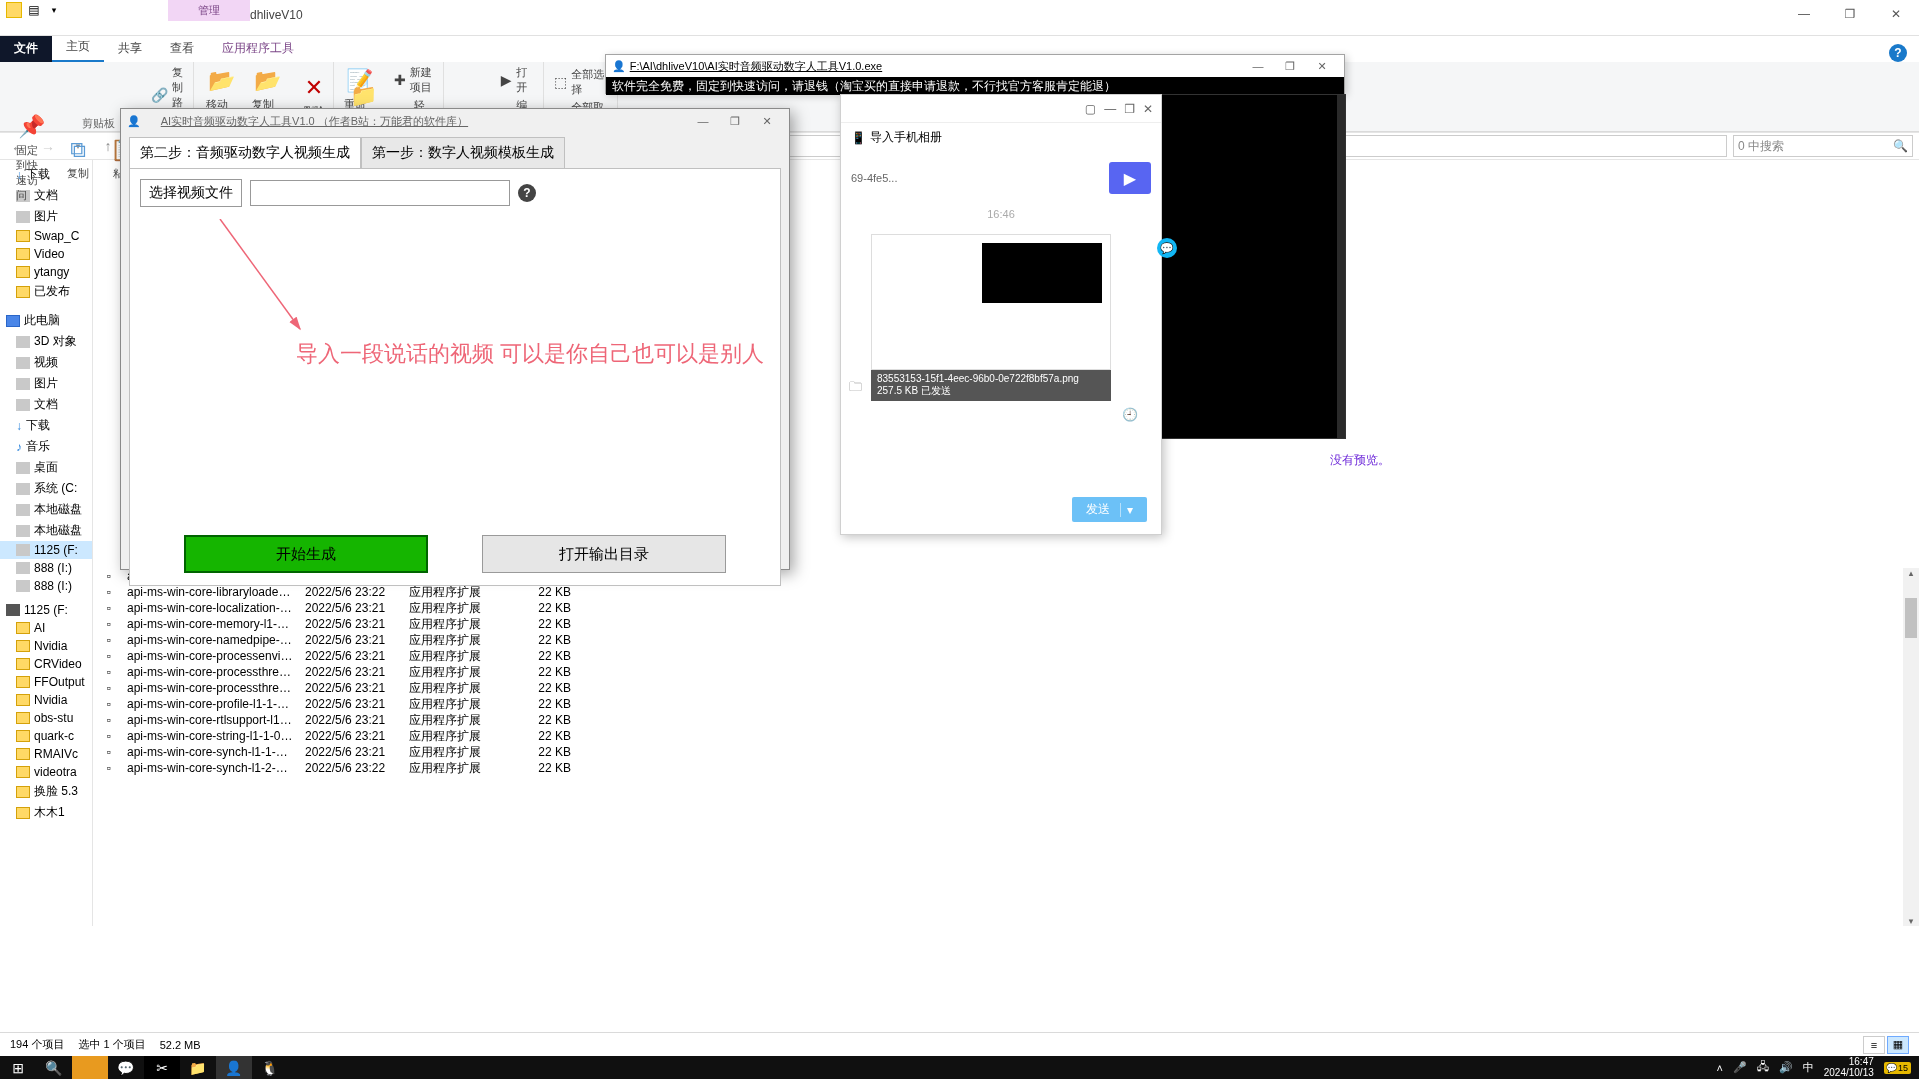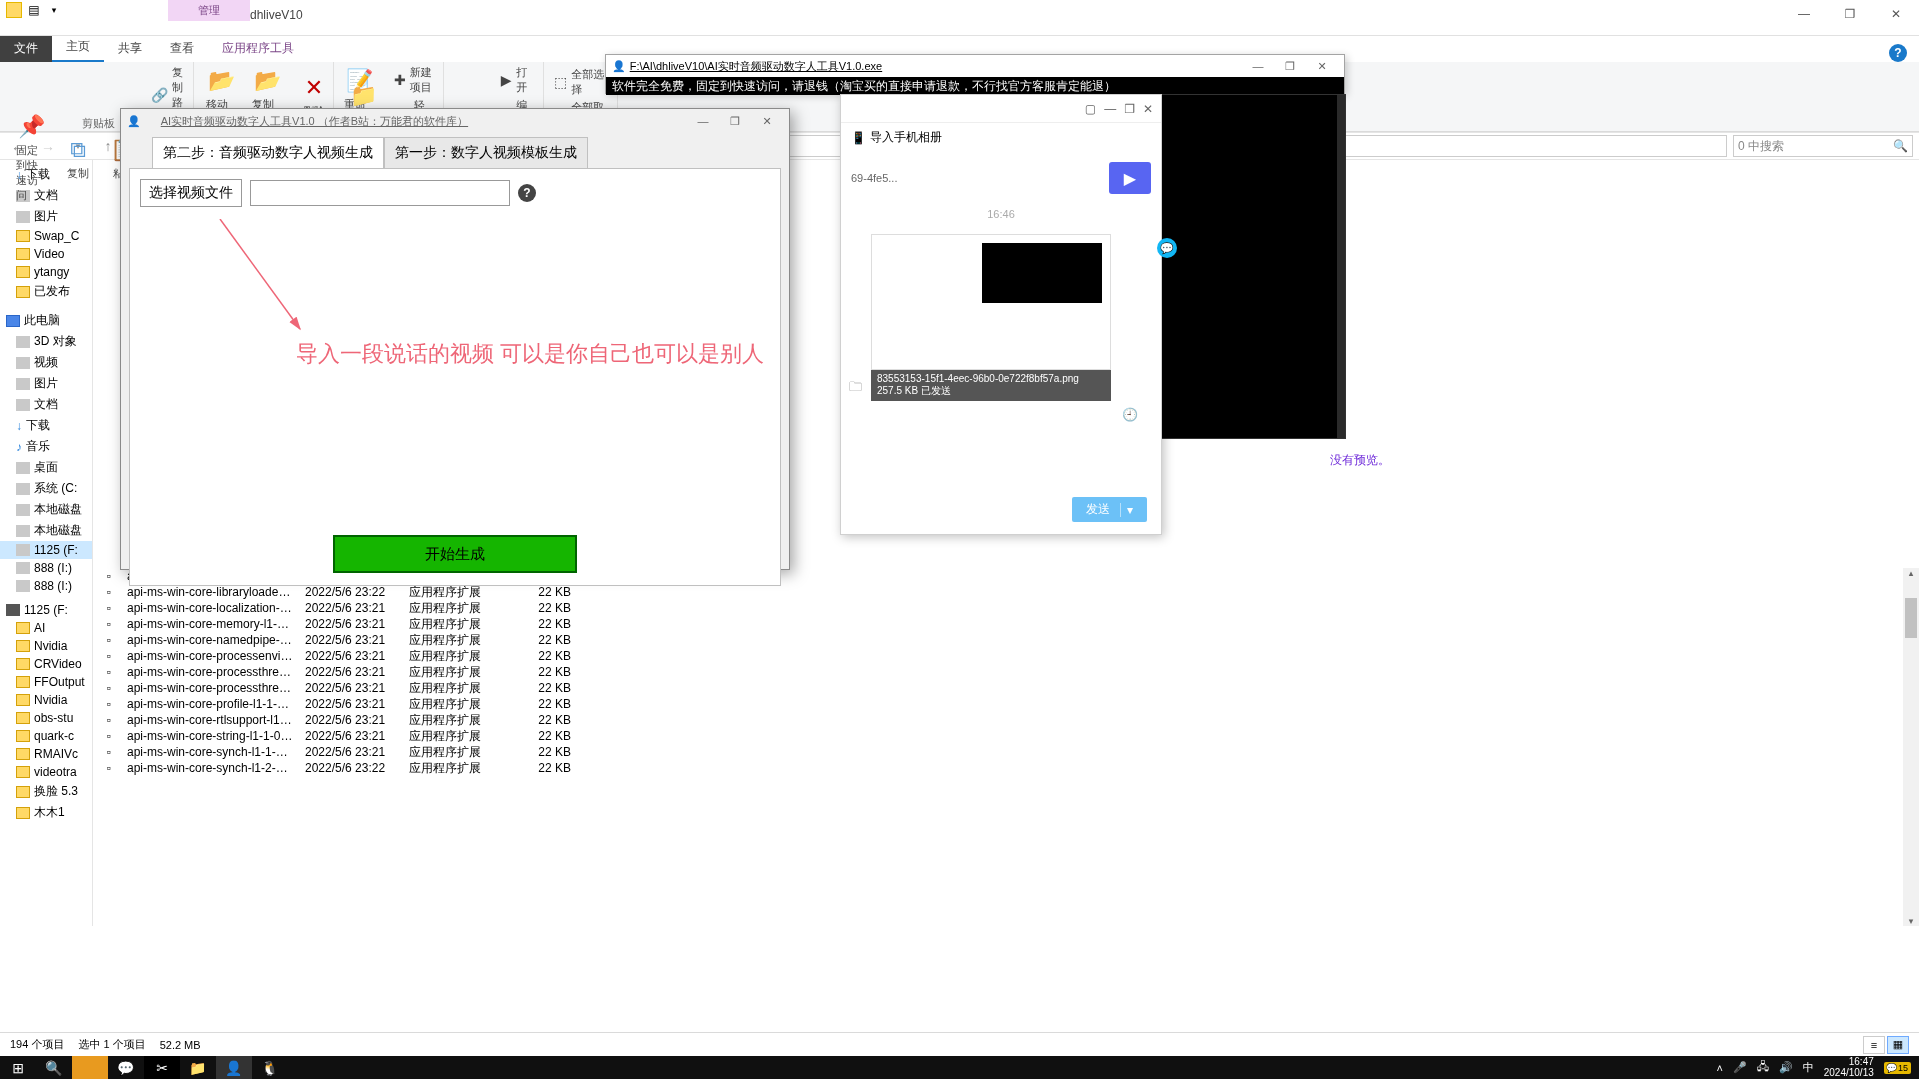--- a/index.html
+++ b/index.html
@@ -13,21 +13,21 @@
 .titlebar-tabs { display: flex; margin-left: 100px; }
 .titlebar-tab { padding: 3px 30px; font-size: 11px; }
 .titlebar-tab.context { background: #f2d6f5; color: #7c4788; }
 .titlebar-title { position: absolute; left: 250px; top: 8px; font-size: 12px; color: #444; }
 .titlebar-controls { position: absolute; right: 0; top: 0; display: flex; }
 .tb-btn { width: 46px; height: 28px; display: flex; align-items: center; justify-content: center; color: #555; }
 
 
 .menutabs { display: flex; height: 26px; align-items: flex-end; }
 .menutab { padding: 5px 14px; font-size: 12px; color: #444; }
-.menutab.file { background: #404040; color: #fff; }
+.menutab.file { background: #0f172a; color: #fff; font-weight: bold; }
 .menutab.active { background: #fff; border-bottom: 2px solid #1979ca; }
 .help-icon { margin-left: auto; margin-right: 12px; width: 18px; height: 18px; border-radius: 50%; background: #1979ca; color: #fff; display: flex; align-items: center; justify-content: center; font-weight: bold; font-size: 12px; }
 
 
 .ribbon { height: 70px; background: #f5f6f7; border-bottom: 1px solid #dadada; display: flex; padding-left: 4px; }
 .ribbon-group { display: flex; flex-direction: column; padding: 2px 6px; border-right: 1px solid #e0e0e0; position: relative; }
 .ribbon-group-label { position: absolute; bottom: 0; left: 0; right: 0; text-align: center; font-size: 11px; color: #666; }
 .ribbon-items { display: flex; gap: 2px; flex: 1; align-items: center; }
 .ribbon-bigbtn { display: flex; flex-direction: column; align-items: center; padding: 2px 6px; font-size: 11px; color: #444; min-width: 44px; }
 .ribbon-bigbtn .ico { width: 28px; height: 28px; margin-bottom: 2px; display: flex; align-items: center; justify-content: center; font-size: 22px; }
@@ -76,21 +76,21 @@
 .tb-clock { display: flex; flex-direction: column; align-items: flex-end; line-height: 1.05; font-size: 10px; }
 
 
 .dialog1 { position: absolute; left: 120px; top: 108px; width: 670px; height: 462px; background: #f0f0f0; border: 1px solid #8a8a8a; box-shadow: 4px 4px 14px rgba(0,0,0,0.35); z-index: 30; }
 .dlg-title { height: 24px; display: flex; align-items: center; padding: 0 6px; font-size: 11px; color: #666; }
 .dlg-title .txt { margin-left: 20px; text-decoration: underline; }
 .dlg-controls { margin-left: auto; display: flex; }
 .dlg-btn { width: 32px; height: 20px; display: flex; align-items: center; justify-content: center; color: #666; }
 .dlg-tabs { display: flex; margin: 4px 8px 0 8px; }
 .dlg-tab { padding: 6px 10px; font-size: 14px; border: 1px solid #c0c0c0; border-bottom: none; background: #e8e8e8; }
-.dlg-tab.first { background: #fff; margin-left: 23px; }
+.dlg-tab.first { background: #fff; }
 .dlg-body { margin: 0 8px 8px 8px; border: 1px solid #c0c0c0; background: #fff; height: 418px; padding: 10px; position: relative; }
 .filebox-row { display: flex; align-items: center; gap: 8px; }
 .filebox-label { border: 1px solid #999; padding: 4px 8px; font-size: 14px; background:#fff; }
 .filebox-input { border: 1px solid #999; height: 26px; width: 260px; }
 .hint-circle { width: 18px; height: 18px; border-radius: 50%; background: #444; color: #fff; display: flex; align-items: center; justify-content: center; font-weight: bold; }
 .arrow-svg { position: absolute; left: 80px; top: 50px; }
 .annot { position: absolute; left: 166px; top: 170px; font-size: 22px; color: #ee6677; white-space: nowrap; }
 .dlg-buttons { position: absolute; left: 0; right: 0; bottom: 12px; display: flex; justify-content: center; gap: 54px; }
 .btn-green { width: 244px; height: 38px; background: #15b500; border: 2px solid #006400; font-size: 15px; display: flex; align-items: center; justify-content: center; }
 .btn-gray { width: 244px; height: 38px; background: #e6e6e6; border: 1px solid #9a9a9a; font-size: 15px; display: flex; align-items: center; justify-content: center; }
@@ -609,20 +609,21 @@
       <defs>
           <marker id="ah" markerWidth="10" markerHeight="10" refX="8" refY="3" orient="auto">
             <path d="M0,0 L0,6 L9,3 z" fill="#ee6677"></path>
           </marker>
         </defs>
       <line x1="10" y1="0" x2="90" y2="110" stroke="#ee6677" stroke-width="1.5" marker-end="url(#ah)"></line>
     </svg>
     <div class="annot">导入一段说话的视频 可以是你自己也可以是别人</div>
     <div class="dlg-buttons">
       <div class="btn-green">开始生成</div>
+      <div class="btn-gray">打开输出目录</div>
     </div>
   </div>
 </div>
 
 <div class="taskbar">
   <div class="tb-item">⊞</div>
   <div class="tb-item">🔍</div>
   <div class="tb-item" style="background:#e89a1f;"></div>
   <div class="tb-item" style="color:#2dc100;">💬</div>
   <div class="tb-item" style="background:#000;">✂</div>

